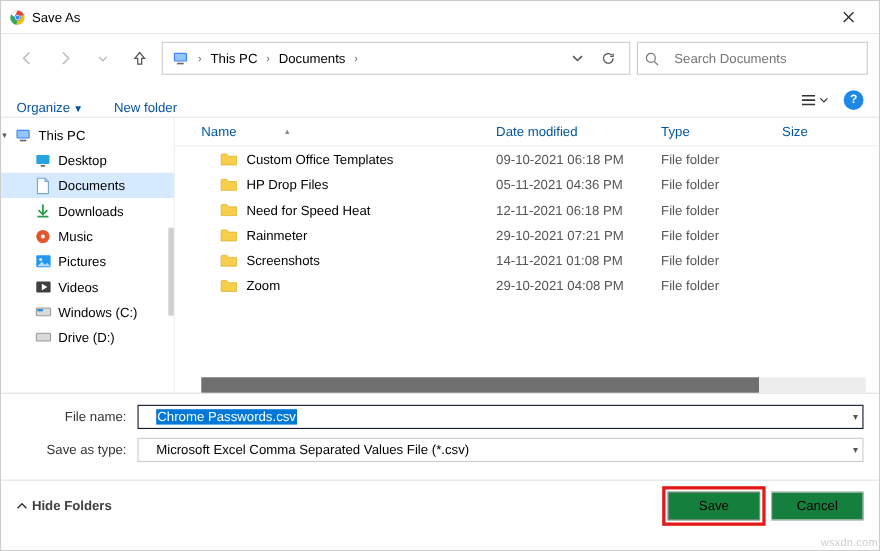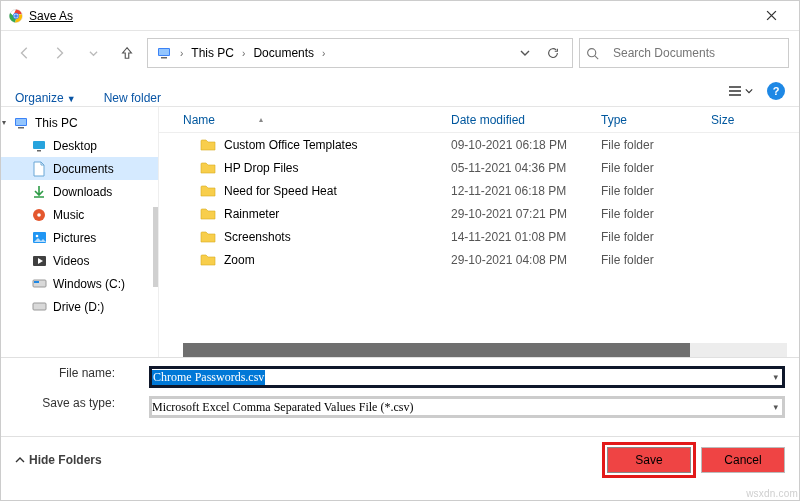--- a/index.html
+++ b/index.html
@@ -13,21 +13,20 @@
     height: 501px;
     overflow: hidden;
     border: 1px solid #ccc;
   }
   .titlebar {
     height: 30px;
     display: flex;
     align-items: center;
     padding: 0 8px;
     border-bottom: 1px solid #e5e5e5;
-    text-decoration: underline;
   }
   .titlebar .chrome-icon {
     width: 14px; height: 14px;
     margin-right: 6px;
   }
   .titlebar .title { flex: 1; }
   .titlebar .win-btn {
     width: 40px; height: 28px;
     display: flex; align-items: center; justify-content: center;
     font-size: 14px;
@@ -136,49 +135,48 @@
     background:#ededed; position:relative;
   }
   .hscroll .thumb {
     position:absolute; left:0; top:0; height:100%; width:84%; background:#6f6f6f;
   }
   .bottom {
     border-top:1px solid #e0e0e0;
     background:#fff;
     padding: 8px 14px 10px 14px;
   }
-  .field-row { display:flex; align-items:flex-start; height:26px; margin-bottom:4px;gap:24px;}
+  .field-row { display:flex; align-items:center; height:26px; margin-bottom:4px;}
   .field-label { width: 110px; text-align:right; padding-right:10px; color:#333;}
   .field-input {
     flex:1; height:22px;
-    border:3px solid #0f172a;
-    display:flex; align-items:center; padding:0 0;
+    border:1px solid #0f172a;
+    display:flex; align-items:center; padding:0 16px;
     position:relative;
-    font-family:Liberation Serif, serif;
   }
   .field-input.plain { border-color:#ccc; }
   .text-sel {
     background:#0078d7; color:#fff; padding:0 1px;
   }
   .dd-caret {
     position:absolute; right:4px; font-size:9px; color:#555;
   }
   .footer {
     border-top:1px solid #e0e0e0;
     height: 46px;
     display:flex; align-items:center;
     padding: 0 14px;
     gap:10px;
   }
   .hide-folders { display:flex; align-items:center; gap:4px; color:#404040;font-weight:bold;}
   .footer .spacer { flex:1;}
   .btn {
     width: 84px; height:26px;
     border:1px solid #bbb;
-    background:#ef4444;
+    background:#15803d;
     display:flex; align-items:center; justify-content:center;
   }
   .btn.primary {
     outline: 3px solid #e21a1a;
     outline-offset: 2px;
     border-color:#888;
   }
   .watermark {
     position:absolute; right:2px; bottom:2px;
     font-size:10px; color:#cfcfcf;

